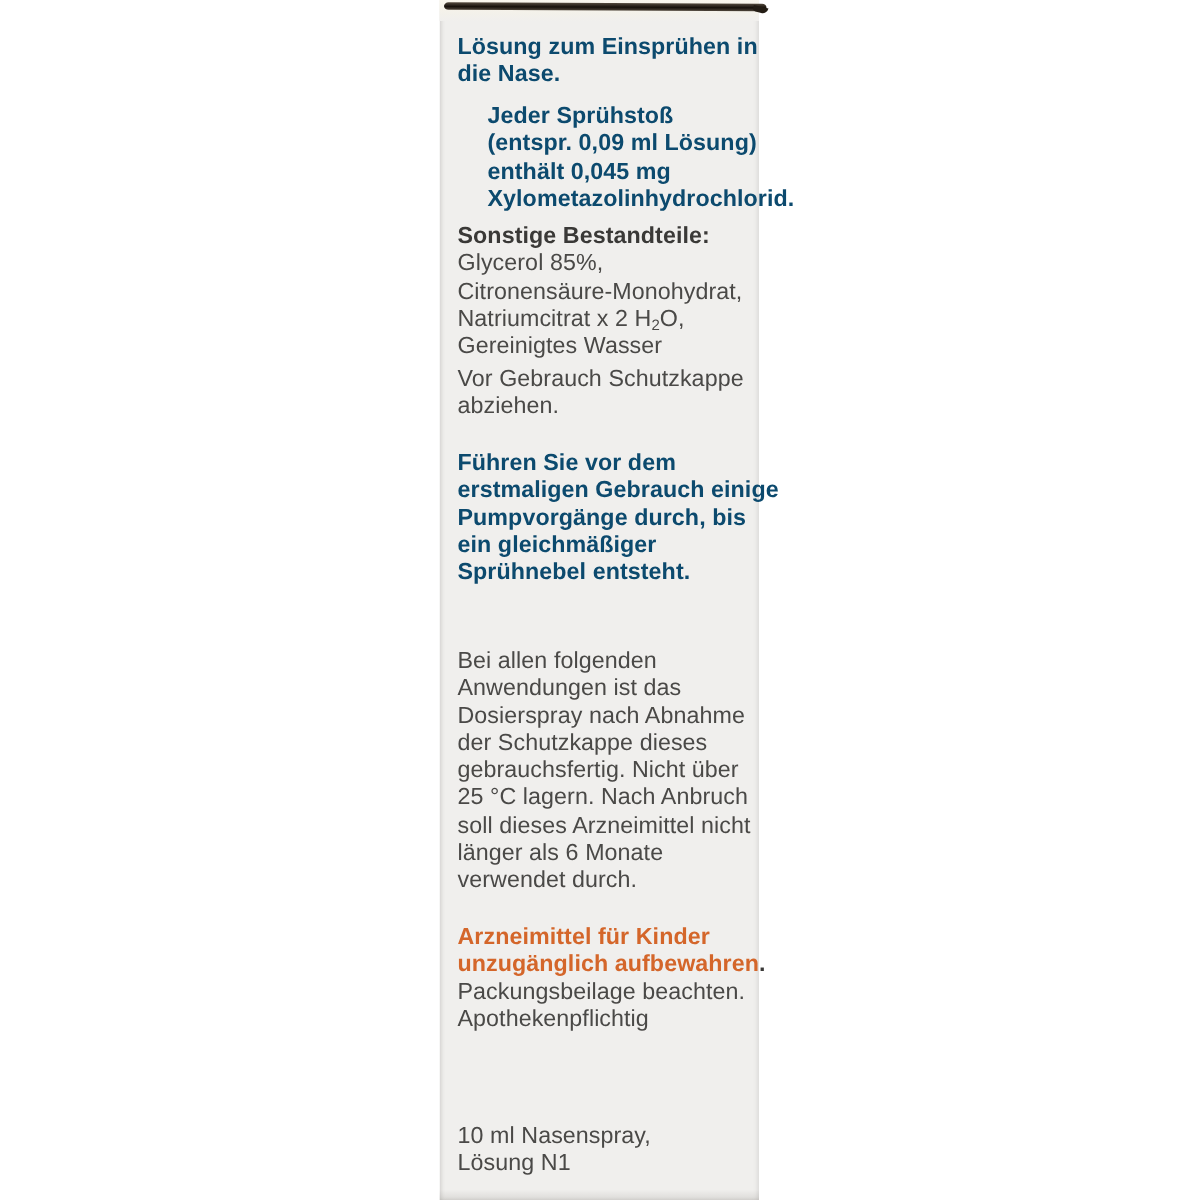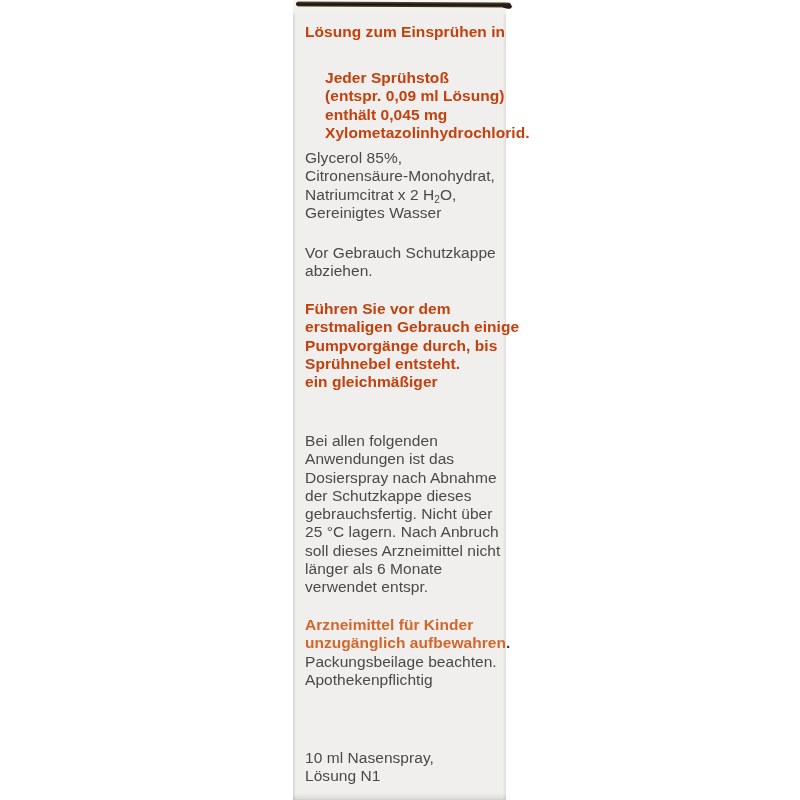--- a/index.html
+++ b/index.html
@@ -61,21 +61,21 @@
   
   .sec {
     position: absolute;
     left: 305px;
     width: 198px;
     font-size: 15.5px;
     line-height: 18.3px;
     letter-spacing: 0.05px;
     color: #4a4947;
   }
-  .sec.bold { font-weight: bold; color: #c2410c; }
+  .sec.bold { font-weight: bold; color: #0c4a6e; }
   .line { white-space: nowrap; }
   .line.bold { font-weight: bold; color: #3a3937; }
   .line .orange, .line.orange { color: #d4662a; font-weight: bold; }
   .line .dark { color: #3a3937; font-weight: bold; }
   sub.chem {
     font-size: 10px;
     line-height: 0;
     vertical-align: -3px;
   }
   .sec-0 { top: 23px; }
@@ -94,59 +94,61 @@
 
   <div class="panel">
     <div class="panel-top-sheen"></div>
     <div class="panel-bottom-shade"></div>
   </div>
 
   <div class="box-top-edge"></div>
 
   <div class="sec sec-0 bold">
     <div class="line">Lösung zum Einsprühen in</div>
+    <div class="line">die Nase.</div>
   </div>
 
   <div class="sec sec-1 bold">
     <div class="line">Jeder Sprühstoß</div>
     <div class="line">(entspr. 0,09 ml Lösung)</div>
     <div class="line">enthält 0,045 mg</div>
     <div class="line">Xylometazolinhydrochlorid.</div>
   </div>
 
   <div class="sec sec-2">
+    <div class="line bold">Sonstige Bestandteile:</div>
     <div class="line">Glycerol 85%,</div>
     <div class="line">Citronensäure-Monohydrat,</div>
     <div class="line"><span>Natriumcitrat x 2 H</span><sub class="chem">2</sub><span>O,</span></div>
     <div class="line">Gereinigtes Wasser</div>
   </div>
 
   <div class="sec sec-3">
     <div class="line">Vor Gebrauch Schutzkappe</div>
     <div class="line">abziehen.</div>
   </div>
 
   <div class="sec sec-4 bold">
     <div class="line">Führen Sie vor dem</div>
     <div class="line">erstmaligen Gebrauch einige</div>
     <div class="line">Pumpvorgänge durch, bis</div>
+    <div class="line">ein gleichmäßiger</div>
     <div class="line">Sprühnebel entsteht.</div>
-    <div class="line">ein gleichmäßiger</div>
   </div>
 
   <div class="sec sec-5">
     <div class="line">Bei allen folgenden</div>
     <div class="line">Anwendungen ist das</div>
     <div class="line">Dosierspray nach Abnahme</div>
     <div class="line">der Schutzkappe dieses</div>
     <div class="line">gebrauchsfertig. Nicht über</div>
     <div class="line">25 °C lagern. Nach Anbruch</div>
     <div class="line">soll dieses Arzneimittel nicht</div>
     <div class="line">länger als 6 Monate</div>
-    <div class="line">verwendet entspr.</div>
+    <div class="line">verwendet durch.</div>
   </div>
 
   <div class="sec sec-6">
     <div class="line orange">Arzneimittel für Kinder</div>
     <div class="line"><span class="orange">unzugänglich aufbewahren</span><span class="dark">.</span></div>
     <div class="line">Packungsbeilage beachten.</div>
     <div class="line">Apothekenpflichtig</div>
   </div>
 
   <div class="sec sec-7">

